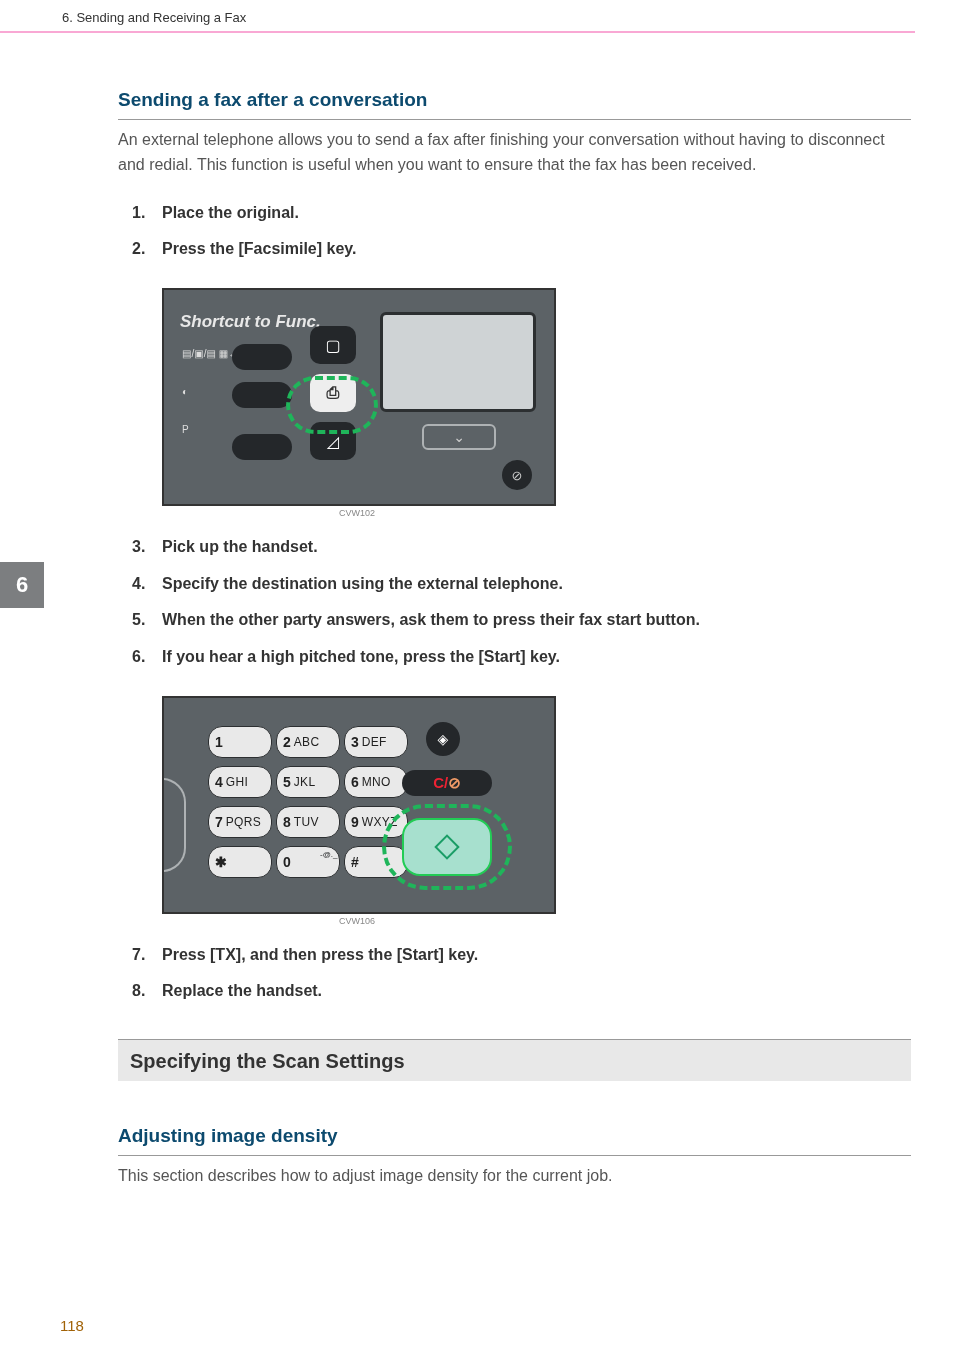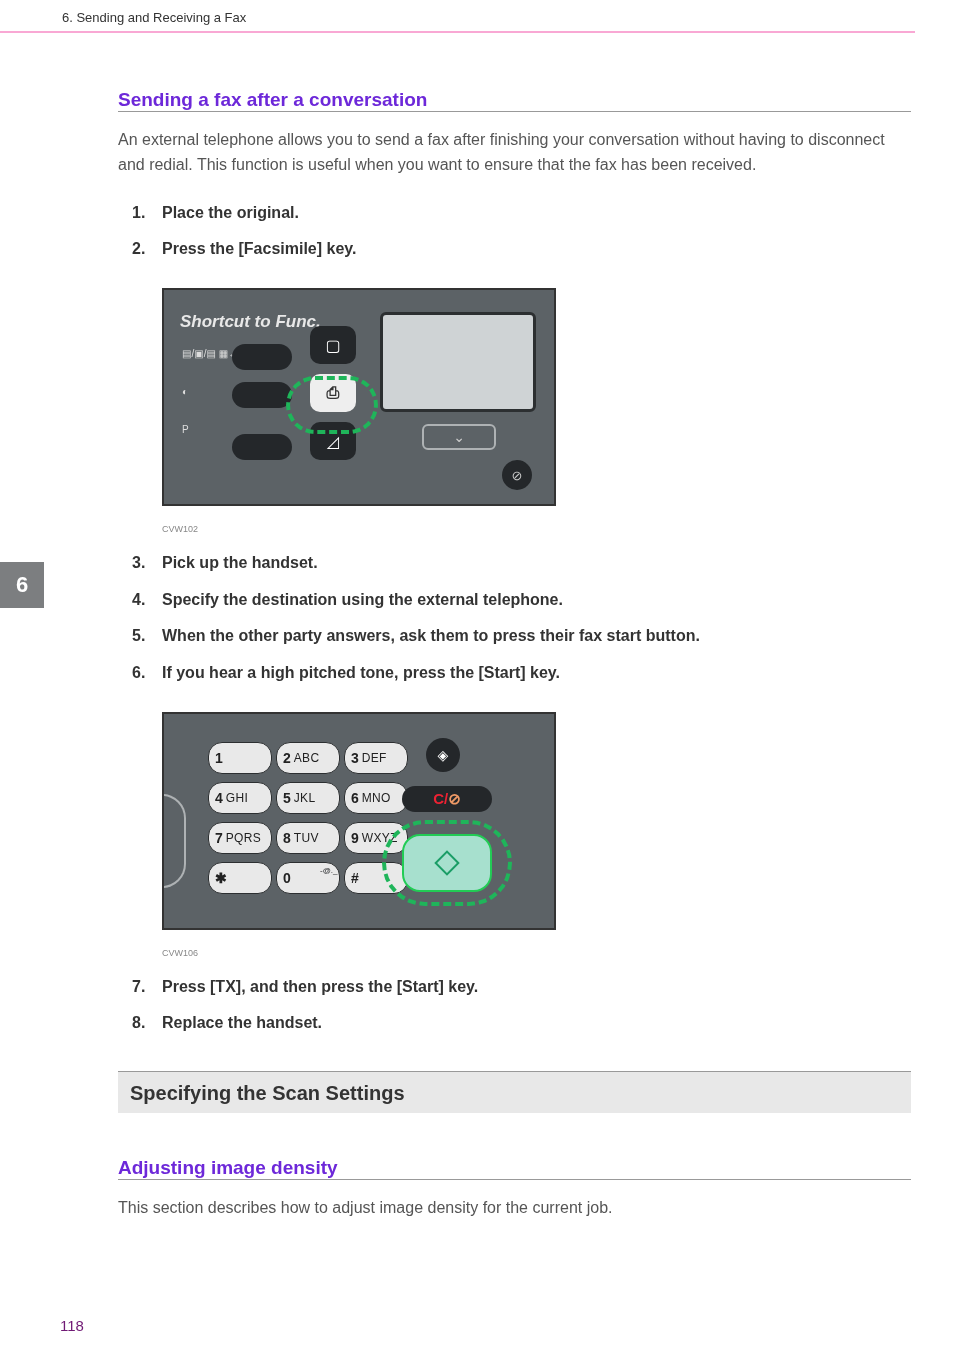--- a/index.html
+++ b/index.html
@@ -16,24 +16,24 @@
     padding: 10px 0 6px 62px;
     border-bottom: 2px solid #f9a8d4;
     margin: 0 44px 0 0;
   }
   .content {
     padding: 56px 48px 0 118px;
   }
   .sub-heading {
     font-size: 19px;
     font-weight: bold;
-    color: #6d28d9;
+    color: #0c4a6e;
     border-bottom: 1px solid #999;
-    padding-bottom: 0;
-    margin-bottom: 16px;
+    padding-bottom: 8px;
+    margin-bottom: 8px;
   }
   .body-text {
     font-size: 16px;
     line-height: 1.55;
     color: #555;
     margin-bottom: 24px;
   }
   ol.steps {
     list-style: none;
     counter-reset: step;
@@ -54,24 +54,24 @@
     position: absolute;
     left: 14px;
     font-weight: bold;
   }
   .figure-wrap {
     margin: 10px 0 18px 44px;
   }
   .fig-caption {
     font-size: 9px;
     color: #888;
-    text-align: left;
+    text-align: center;
     width: 394px;
     padding-right: 4px;
-    margin-top: 18px;
+    margin-top: 2px;
   }
   
   .panel1 {
     width: 394px;
     height: 218px;
     border: 2px solid #333;
     background: #5c6266;
     position: relative;
     overflow: hidden;
   }
@@ -264,21 +264,21 @@
     display: flex;
     align-items: center;
     justify-content: center;
     border-radius: 0 0 0 0;
   }
   .page-num {
     position: absolute;
     bottom: 26px;
     left: 60px;
     font-size: 15px;
-    color: #701a75;
+    color: #a16207;
   }
 </style>
 </head>
 <body>
 
 <div class="header-line">
   <span>6. Sending and Receiving a Fax</span>
 </div>
 
 <div class="chapter-tab">

